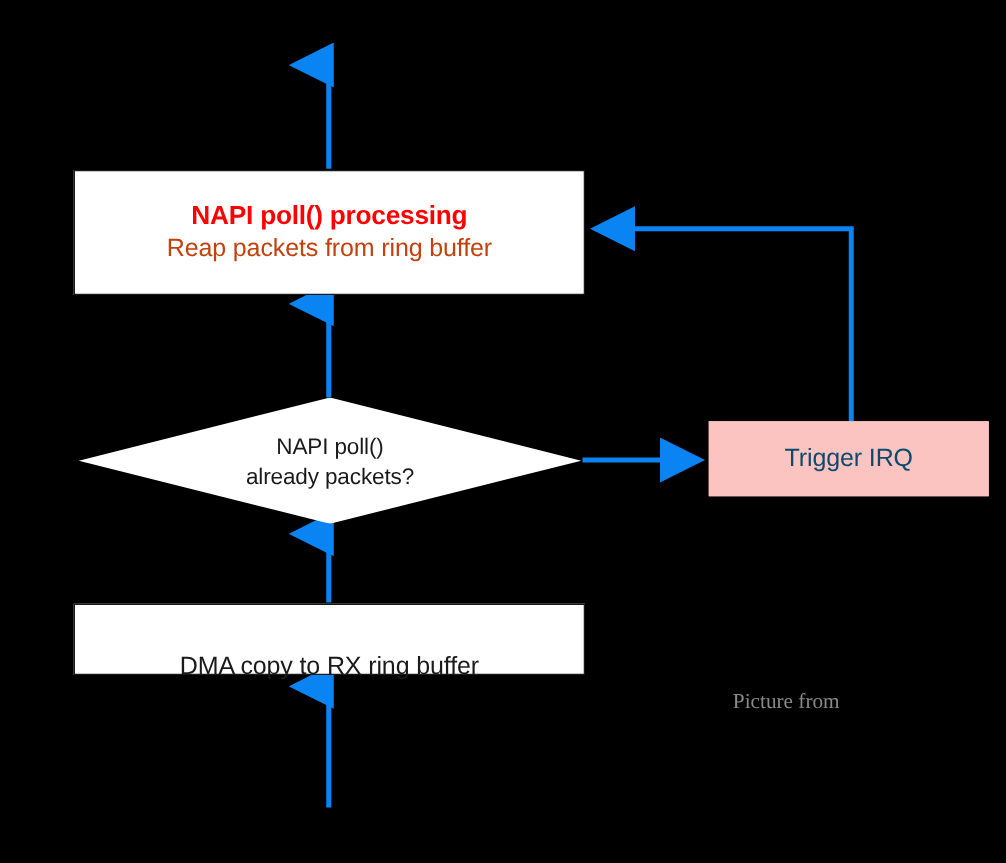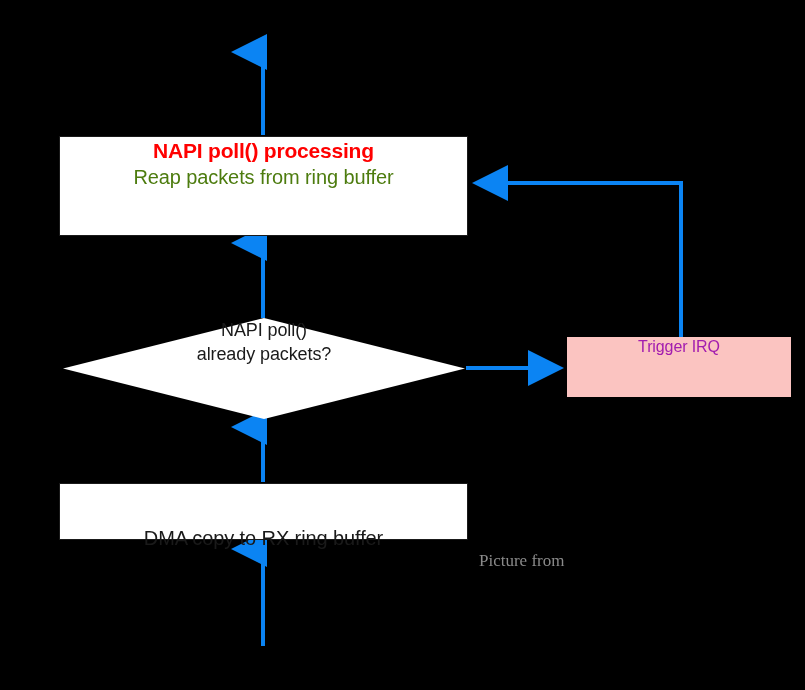--- a/index.html
+++ b/index.html
@@ -14,41 +14,41 @@
     background: #000000;
     overflow: hidden;
     font-family: "Liberation Sans", sans-serif;
   }
   .node {
     position: absolute;
     box-sizing: border-box;
     display: flex;
     flex-direction: column;
     align-items: center;
-    justify-content: flex-start;
+    justify-content: center;
     text-align: center;
   }
   
   #napi-box {
     left: 59px;
     top: 136px;
     width: 409px;
     height: 100px;
     background: #ffffff;
     border: 1px solid #1a1a1a;
   }
   #napi-box .line1 {
     color: #ff0000;
     font-weight: bold;
     font-size: 21px;
     line-height: 27px;
     letter-spacing: -0.2px;
   }
   #napi-box .line2 {
-    color: #4d7c0f;
+    color: #c2410c;
     font-size: 20px;
     line-height: 27px;
     letter-spacing: -0.1px;
   }
   
   #decision {
     left: 63px;
     top: 318px;
     width: 402px;
     height: 101px;
@@ -73,22 +73,22 @@
   
   #trigger-irq {
     left: 567px;
     top: 337px;
     width: 224px;
     height: 60px;
     background: #fbc4c1;
     border: 1px solid #fbc4c1;
   }
   #trigger-irq .dtext {
-    color: #a21caf;
-    font-size: 16px;
+    color: #0c4a6e;
+    font-size: 20px;
     letter-spacing: -0.1px;
   }
   
   #dma-box {
     left: 59px;
     top: 483px;
     width: 409px;
     height: 57px;
     background: #ffffff;
     border: 1px solid #1a1a1a;
@@ -107,21 +107,21 @@
     width: 805px;
     height: 690px;
     pointer-events: none;
   }
   
   #credit {
     position: absolute;
     right: 26px;
     top: 549px;
     width: 300px;
-    text-align: left;
+    text-align: center;
     color: #8a8a8a;
     font-family: "Liberation Serif", serif;
     font-size: 17px;
     line-height: 24px;
   }
 </style>
 </head>
 <body>
 
 <div id="canvas">

